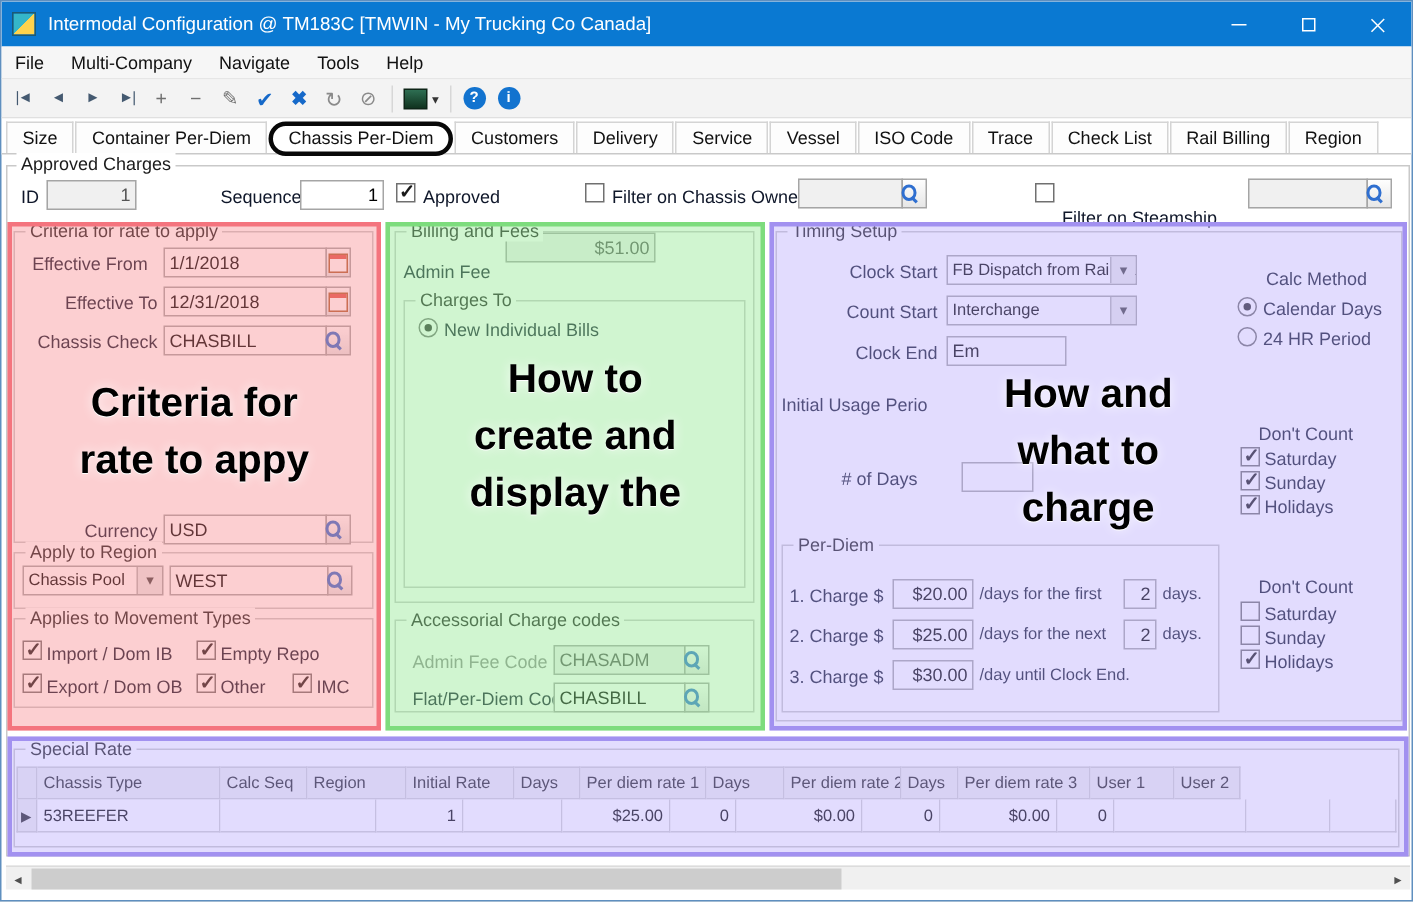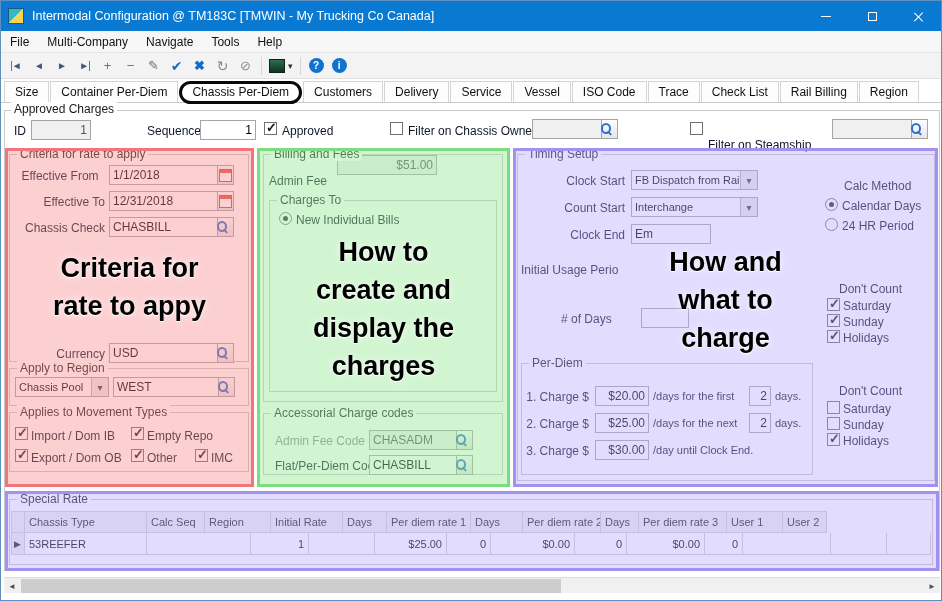--- a/index.html
+++ b/index.html
@@ -320,21 +320,20 @@
     <div class="an" style="top:98px;">
       <div>Criteria for</div>
       <div>rate to appy</div>
     </div>
   </div>
   <div class="ov green" style="left:256px; top:147px; width:253px; height:339px;">
     <div class="an" style="top:82px;">
       <div>How to</div>
       <div>create and</div>
       <div>display the</div>
-      <div>charges</div>
     </div>
   </div>
   <div class="ov purple" style="left:512px; top:147px; width:425px; height:339px;">
     <div class="an" style="top:92px;">
       <div>How and</div>
       <div>what to</div>
       <div>charge</div>
     </div>
   </div>
   <div class="ov purple" style="left:4px; top:490px; width:934px; height:80px;"></div>

